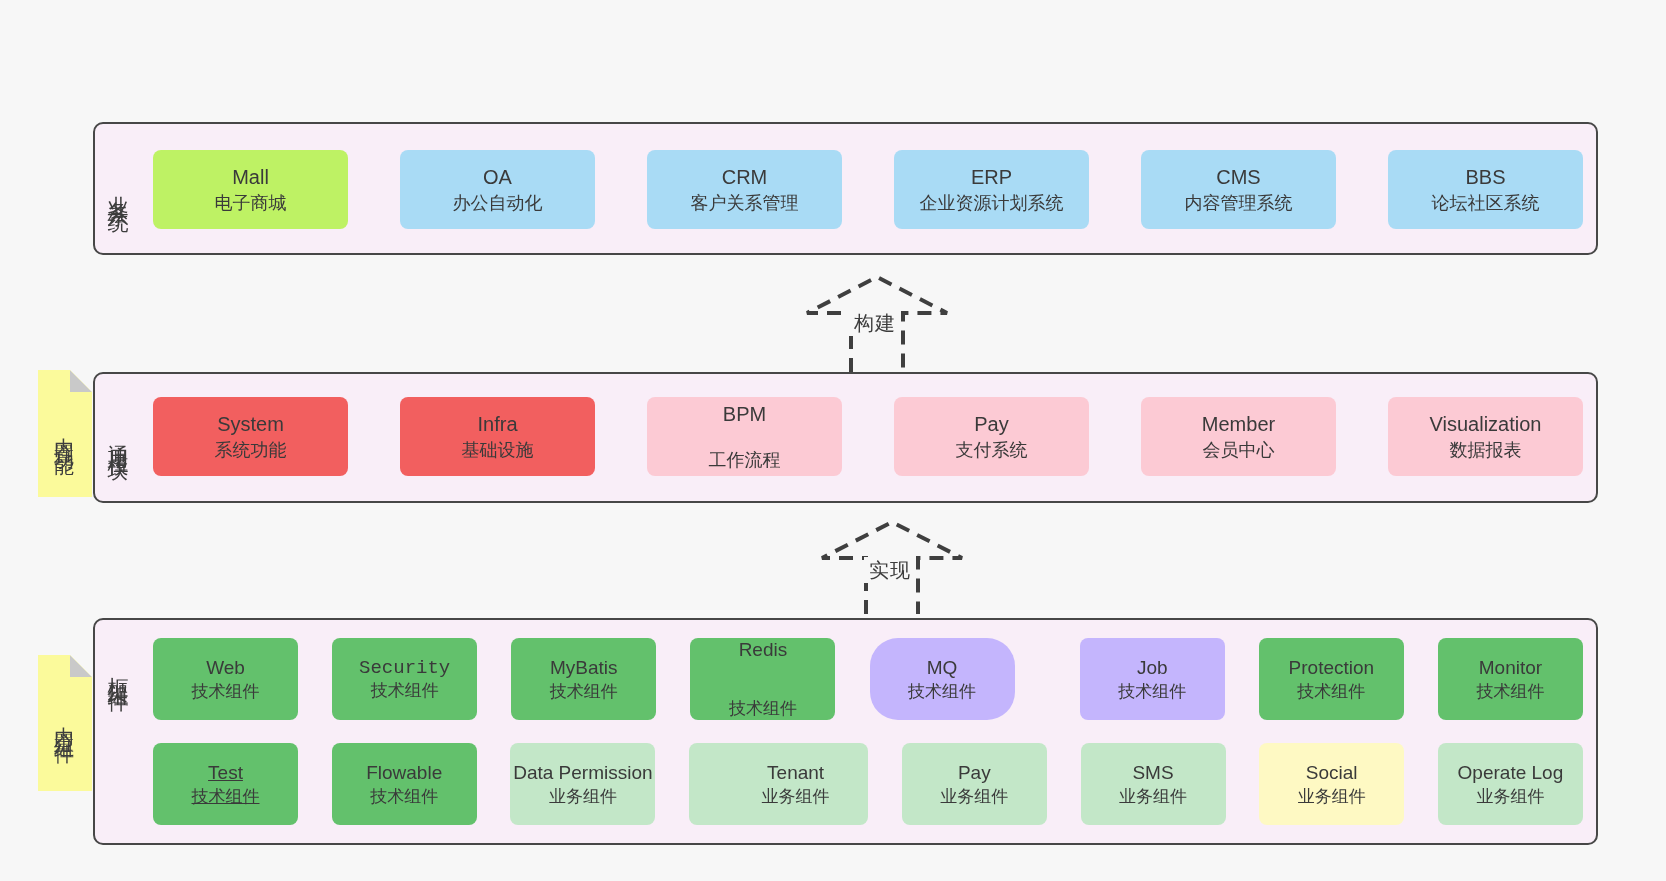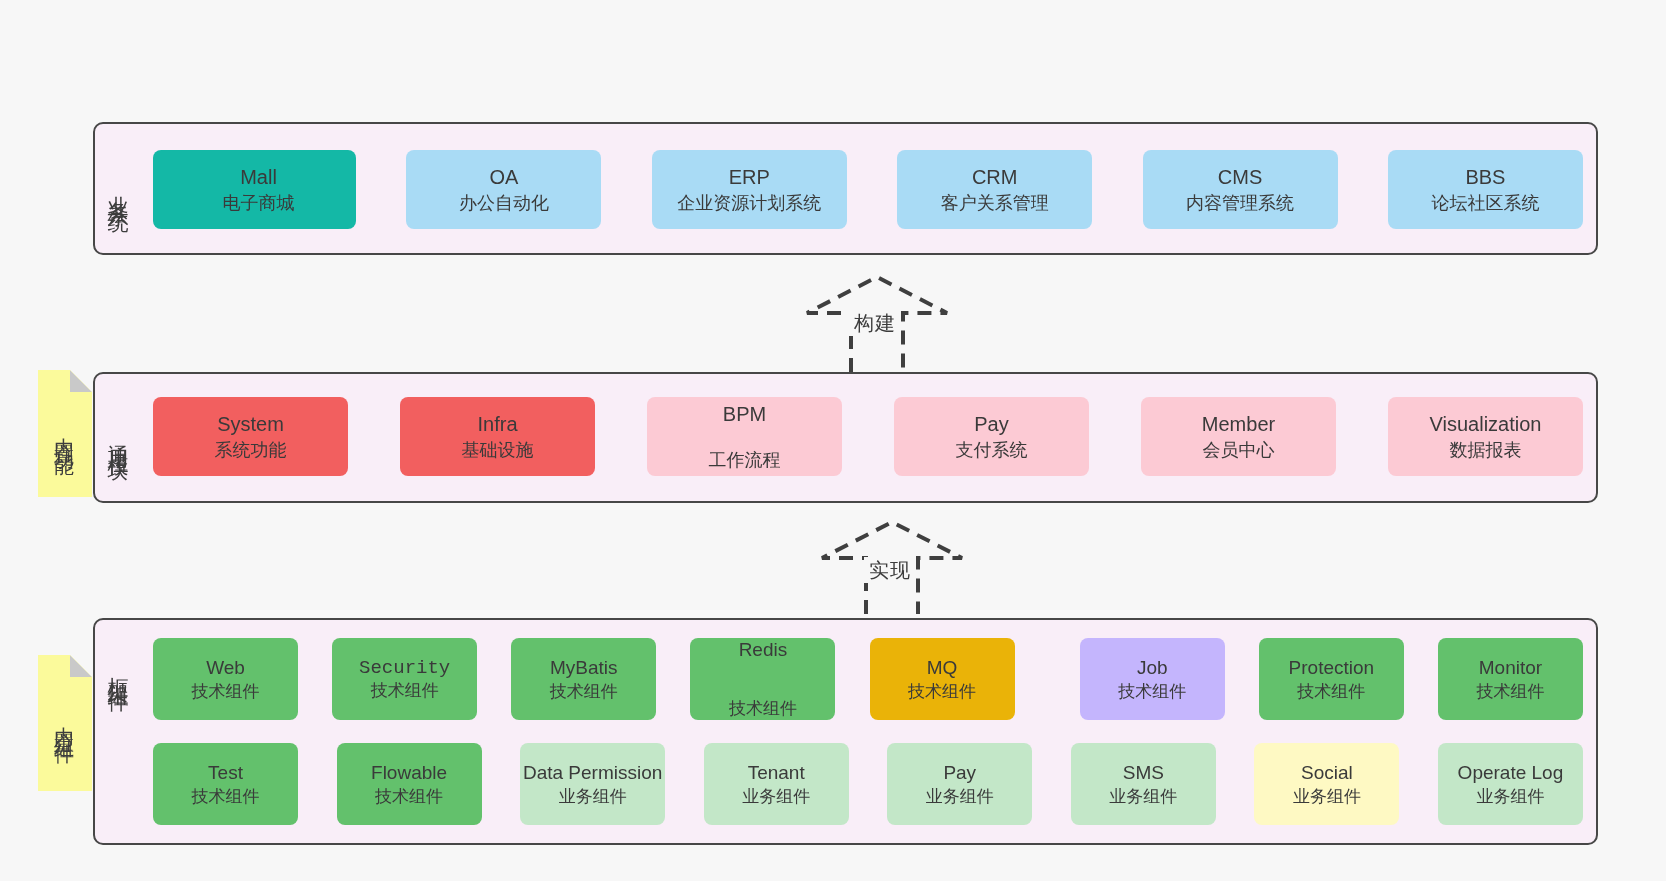--- a/index.html
+++ b/index.html
@@ -101,35 +101,35 @@
   <div class="note-fold"></div>
   <div class="note-text">内置功能</div>
 </div>
 
 <div class="note" id="note-components">
   <div class="note-fold"></div>
   <div class="note-text">内置组件</div>
 </div>
 
 <div class="box-row" id="row-business">
-    <div class="box box-wide" style="background: #14b8a6; padding-left: 8px;">
+    <div class="box box-wide" style="background: #bef264;">
       <div class="t">Mall</div>
       <div class="s">电子商城</div>
     </div>
     <div class="box box-wide" style="background: rgb(169, 219, 245);">
       <div class="t">OA</div>
       <div class="s">办公自动化</div>
     </div>
     <div class="box box-wide" style="background: rgb(169, 219, 245);">
+      <div class="t">CRM</div>
+      <div class="s">客户关系管理</div>
+    </div>
+    <div class="box box-wide" style="background: rgb(169, 219, 245);">
       <div class="t">ERP</div>
       <div class="s">企业资源计划系统</div>
-    </div>
-    <div class="box box-wide" style="background: rgb(169, 219, 245);">
-      <div class="t">CRM</div>
-      <div class="s">客户关系管理</div>
     </div>
     <div class="box box-wide" style="background: rgb(169, 219, 245);">
       <div class="t">CMS</div>
       <div class="s">内容管理系统</div>
     </div>
     <div class="box box-wide" style="background: rgb(169, 219, 245);">
       <div class="t">BBS</div>
       <div class="s">论坛社区系统</div>
     </div>
   </div>
@@ -169,51 +169,51 @@
       <div class="s">技术组件</div>
     </div>
     <div class="box box-small" style="background: rgb(99, 193, 108);">
       <div class="t">MyBatis</div>
       <div class="s">技术组件</div>
     </div>
     <div class="box box-small" style="background: rgb(99, 193, 108); justify-content: space-between;">
       <div class="t">Redis</div>
       <div class="s">技术组件</div>
     </div>
-    <div class="box box-small" style="background: #eab308;">
+    <div class="box box-small" style="background: #c4b5fd; border-radius: 28px;">
       <div class="t">MQ</div>
       <div class="s">技术组件</div>
     </div>
     <div class="box box-small" style="background: #c4b5fd; margin-left: 31px;">
       <div class="t">Job</div>
       <div class="s">技术组件</div>
     </div>
     <div class="box box-small" style="background: rgb(99, 193, 108);">
       <div class="t">Protection</div>
       <div class="s">技术组件</div>
     </div>
     <div class="box box-small" style="background: rgb(99, 193, 108);">
       <div class="t">Monitor</div>
       <div class="s">技术组件</div>
     </div>
   </div>
 <div class="box-row" id="row-components-1">
-    <div class="box box-small" style="background: rgb(99, 193, 108);">
+    <div class="box box-small" style="background: rgb(99, 193, 108); text-decoration: underline;">
       <div class="t">Test</div>
       <div class="s">技术组件</div>
     </div>
     <div class="box box-small" style="background: rgb(99, 193, 108);">
       <div class="t">Flowable</div>
       <div class="s">技术组件</div>
     </div>
     <div class="box box-small" style="background: rgb(195, 231, 200);">
       <div class="t">Data Permission</div>
       <div class="s">业务组件</div>
     </div>
-    <div class="box box-small" style="background: rgb(195, 231, 200);">
+    <div class="box box-small" style="background: rgb(195, 231, 200); padding-left: 34px;">
       <div class="t">Tenant</div>
       <div class="s">业务组件</div>
     </div>
     <div class="box box-small" style="background: rgb(195, 231, 200);">
       <div class="t">Pay</div>
       <div class="s">业务组件</div>
     </div>
     <div class="box box-small" style="background: rgb(195, 231, 200);">
       <div class="t">SMS</div>
       <div class="s">业务组件</div>

